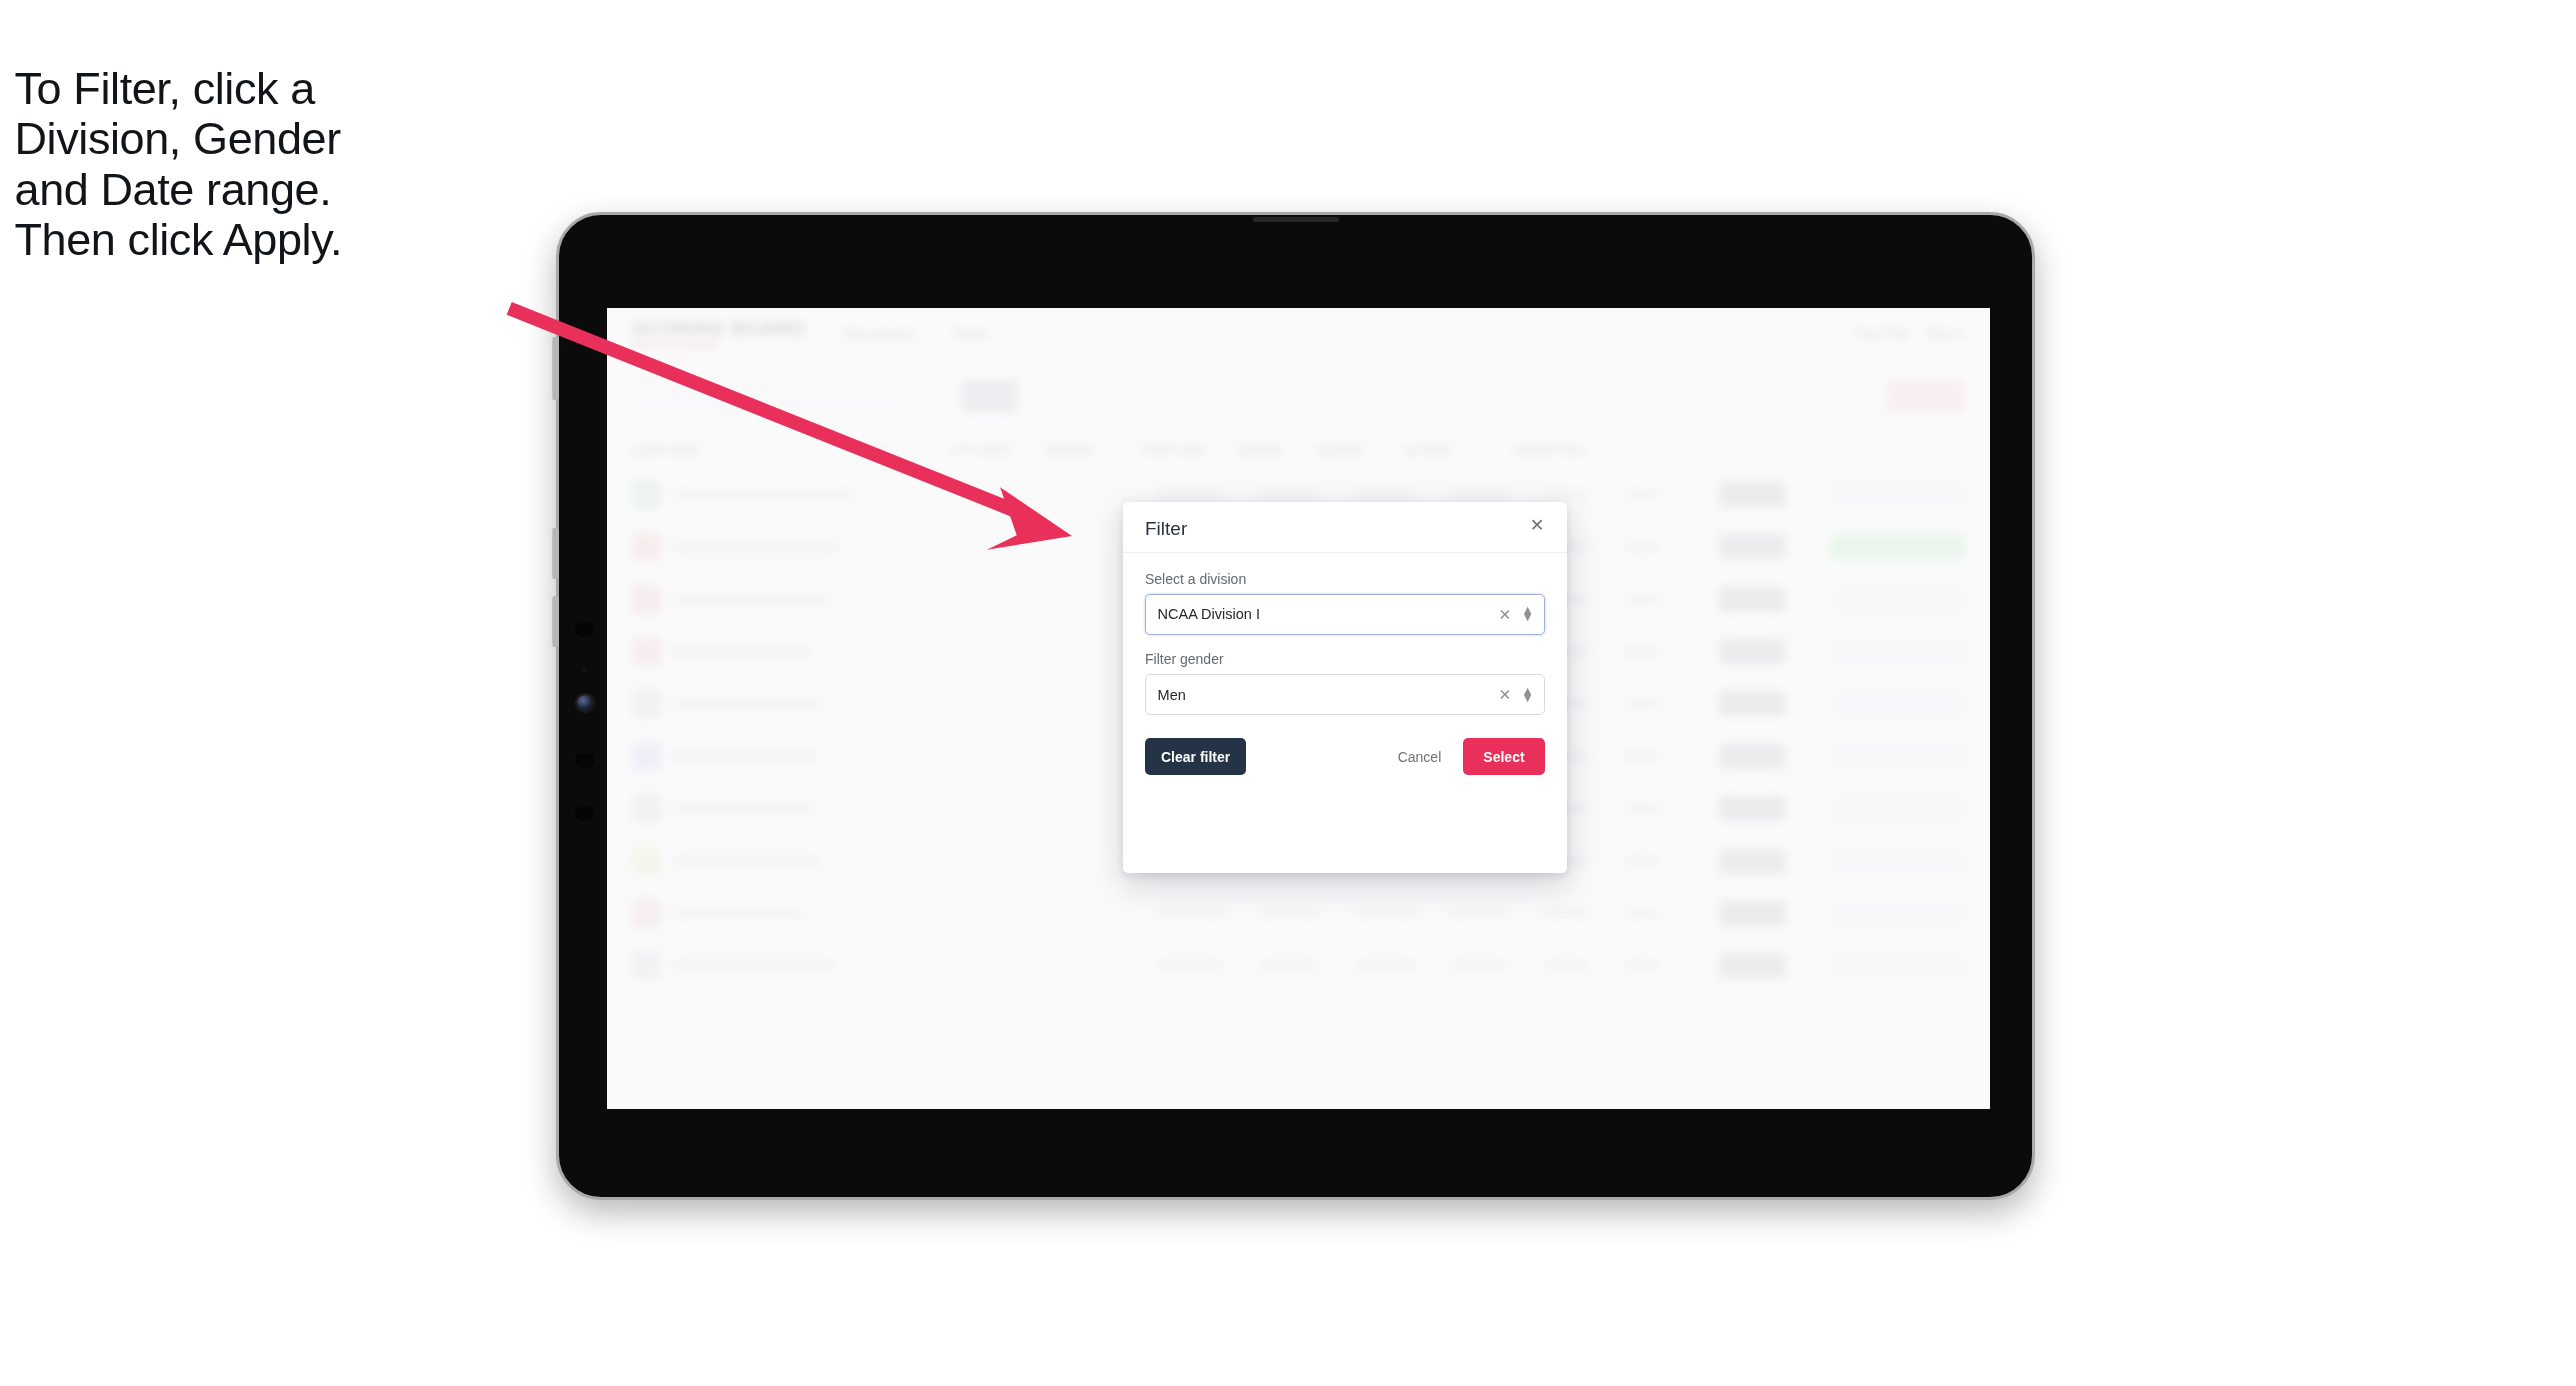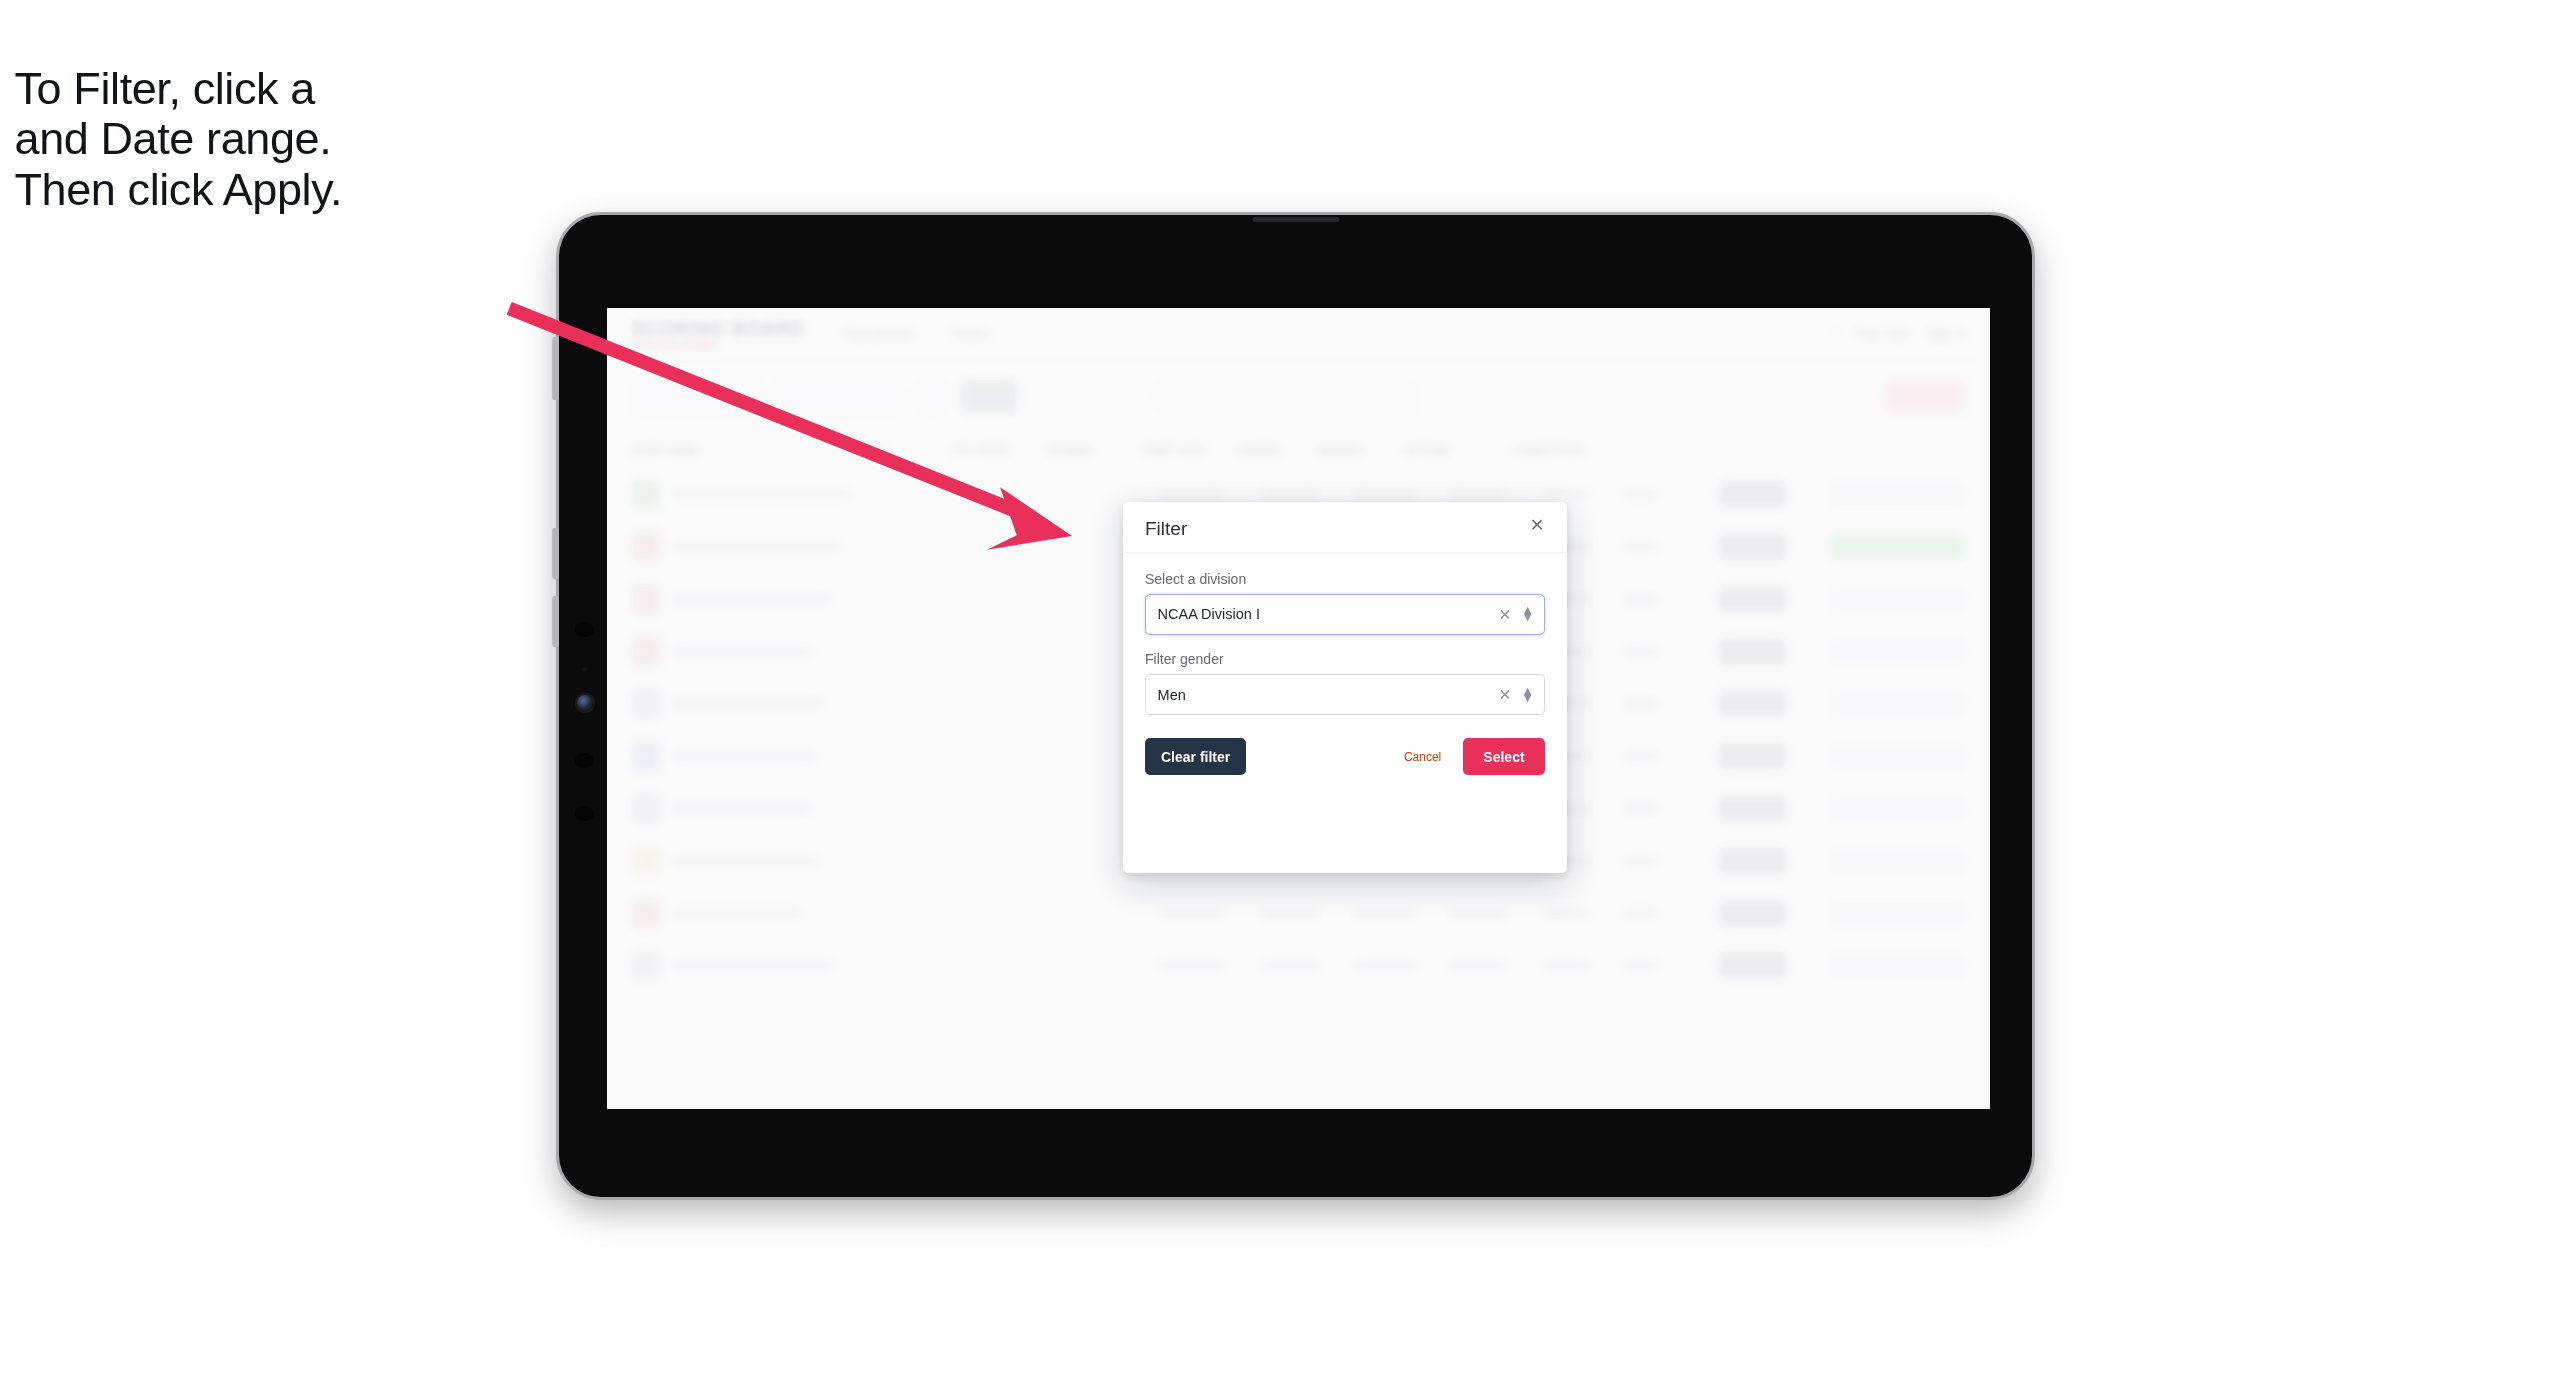--- a/index.html
+++ b/index.html
@@ -108,33 +108,34 @@
   .fld.focused { border-color:#9fb1d6; box-shadow:0 0 0 1.5px rgba(159,177,214,.22); }
   .fld .val { font-size:14.5px; color:#22262d; }
   .fld .ph { font-size:14.5px; color:#22262d; }
   .fld-actions { position:absolute; right:10.2px; top:0; height:100%; display:flex; align-items:center; gap:10.2px; color:#8d9199; }
   .ico-x { font-size:15.3px; line-height:1; cursor:pointer; }
   .ico-stepper { display:flex; flex-direction:column; line-height:.55; font-size:12.4px; cursor:pointer; }
   .cal-icon { width:17.5px; height:17.5px; margin-right:8.7px; flex:none; }
   .modal-foot { display:flex; align-items:center; padding: 7.3px 22px 0 22px; }
   .btn { border:none; border-radius:5.1px; cursor:pointer; font-family:inherit; }
   .btn-clear { background:#253347; color:#fff; font-size:14px; padding:10.2px 16px; font-weight:600; }
-  .btn-cancel { background:none; color:#c2410c; font-size:12px; padding:10.2px 13px; margin-left:auto; }
+  .btn-cancel { background:none; color:#737373; font-size:14px; padding:10.2px 13px; margin-left:auto; }
   .btn-apply { background:#e8305a; color:#fff; font-size:14px; padding:10.2px 20.4px; font-weight:600; margin-left:8.7px; }
 
   
   #arrow { position:absolute; left:0; top:0; width:2576px; height:1386px; pointer-events:none; }
 </style>
 </head>
 <body>
 
 <div id="stage">
 
   <div class="caption" id="caption">
       <span class="line"><span>To </span><b>Filter,</b><span> click a</span></span>
+      <span class="line"><b>Division, Gender</b></span>
       <span class="line"><span>and </span><b>Date range.</b></span>
       <span class="line"><span>Then click </span><b>Apply.</b></span>
     </div>
 
   <div id="tablet">
     <div class="side-btn power"></div>
     <div class="side-btn vol-up"></div>
     <div class="side-btn vol-dn"></div>
     <div class="speaker-dot" style="left:16px; top:407px;"></div>
     <div class="tiny-dot" style="left:22.5px; top:452px;"></div>

